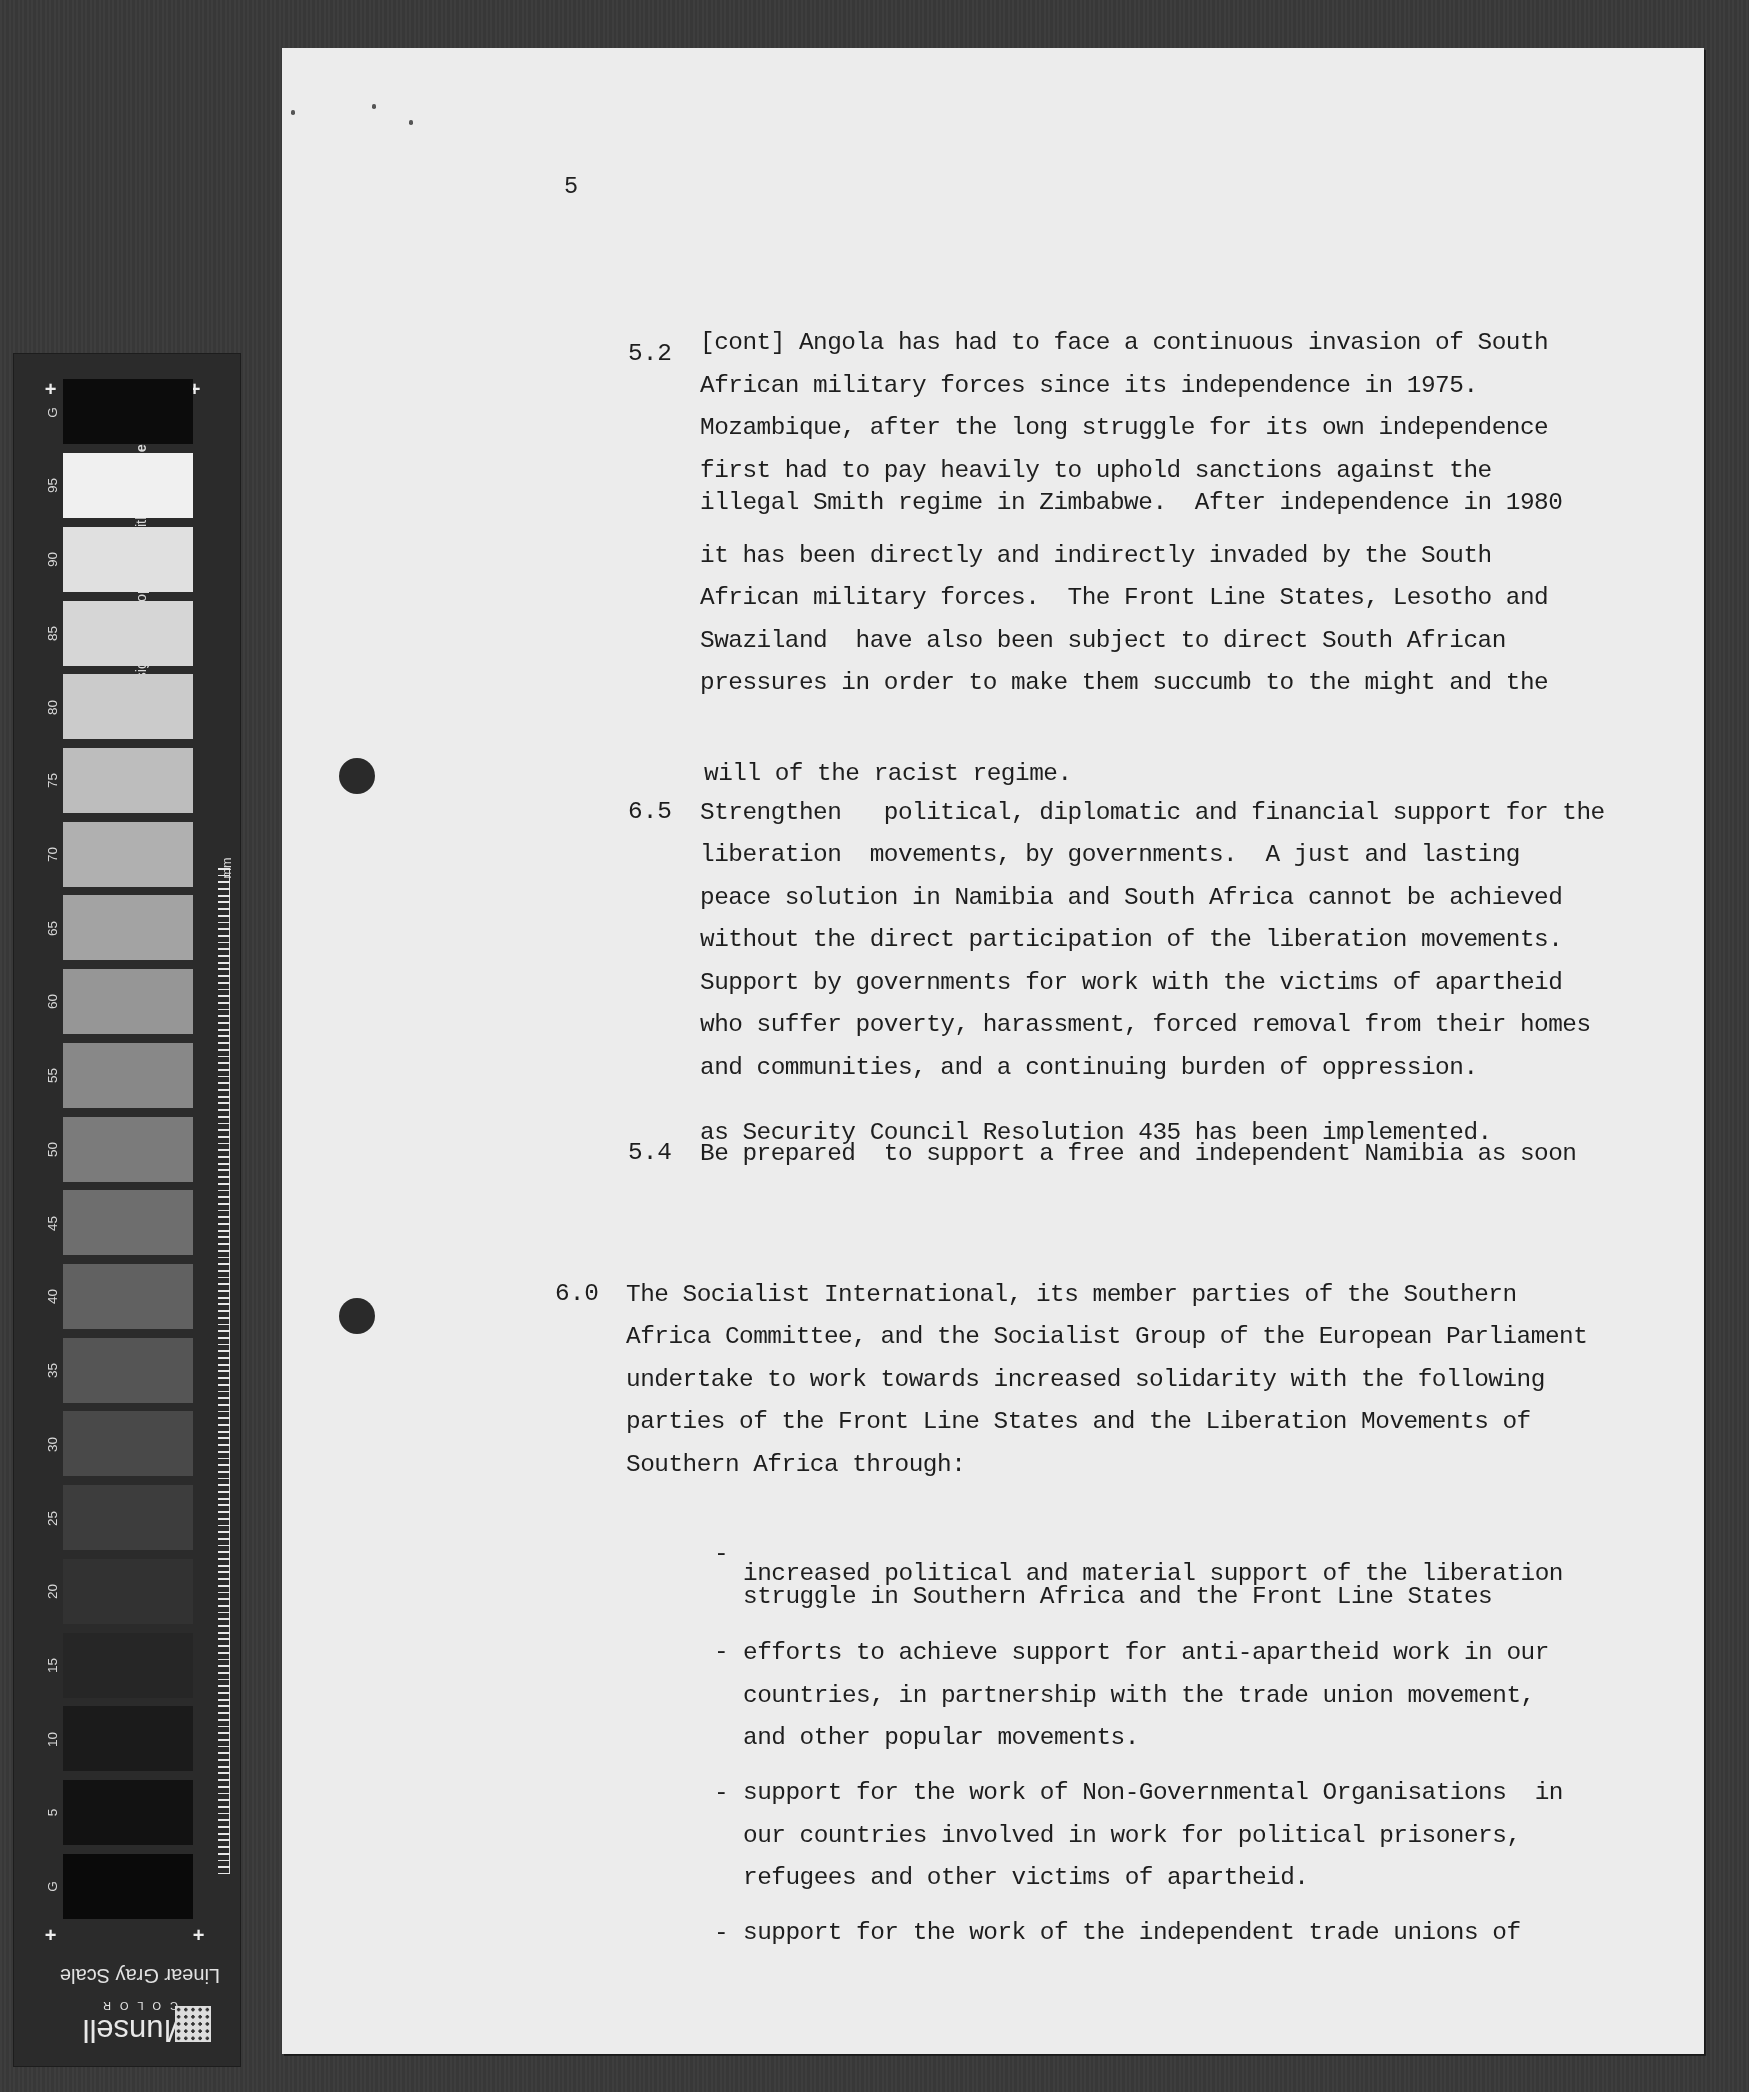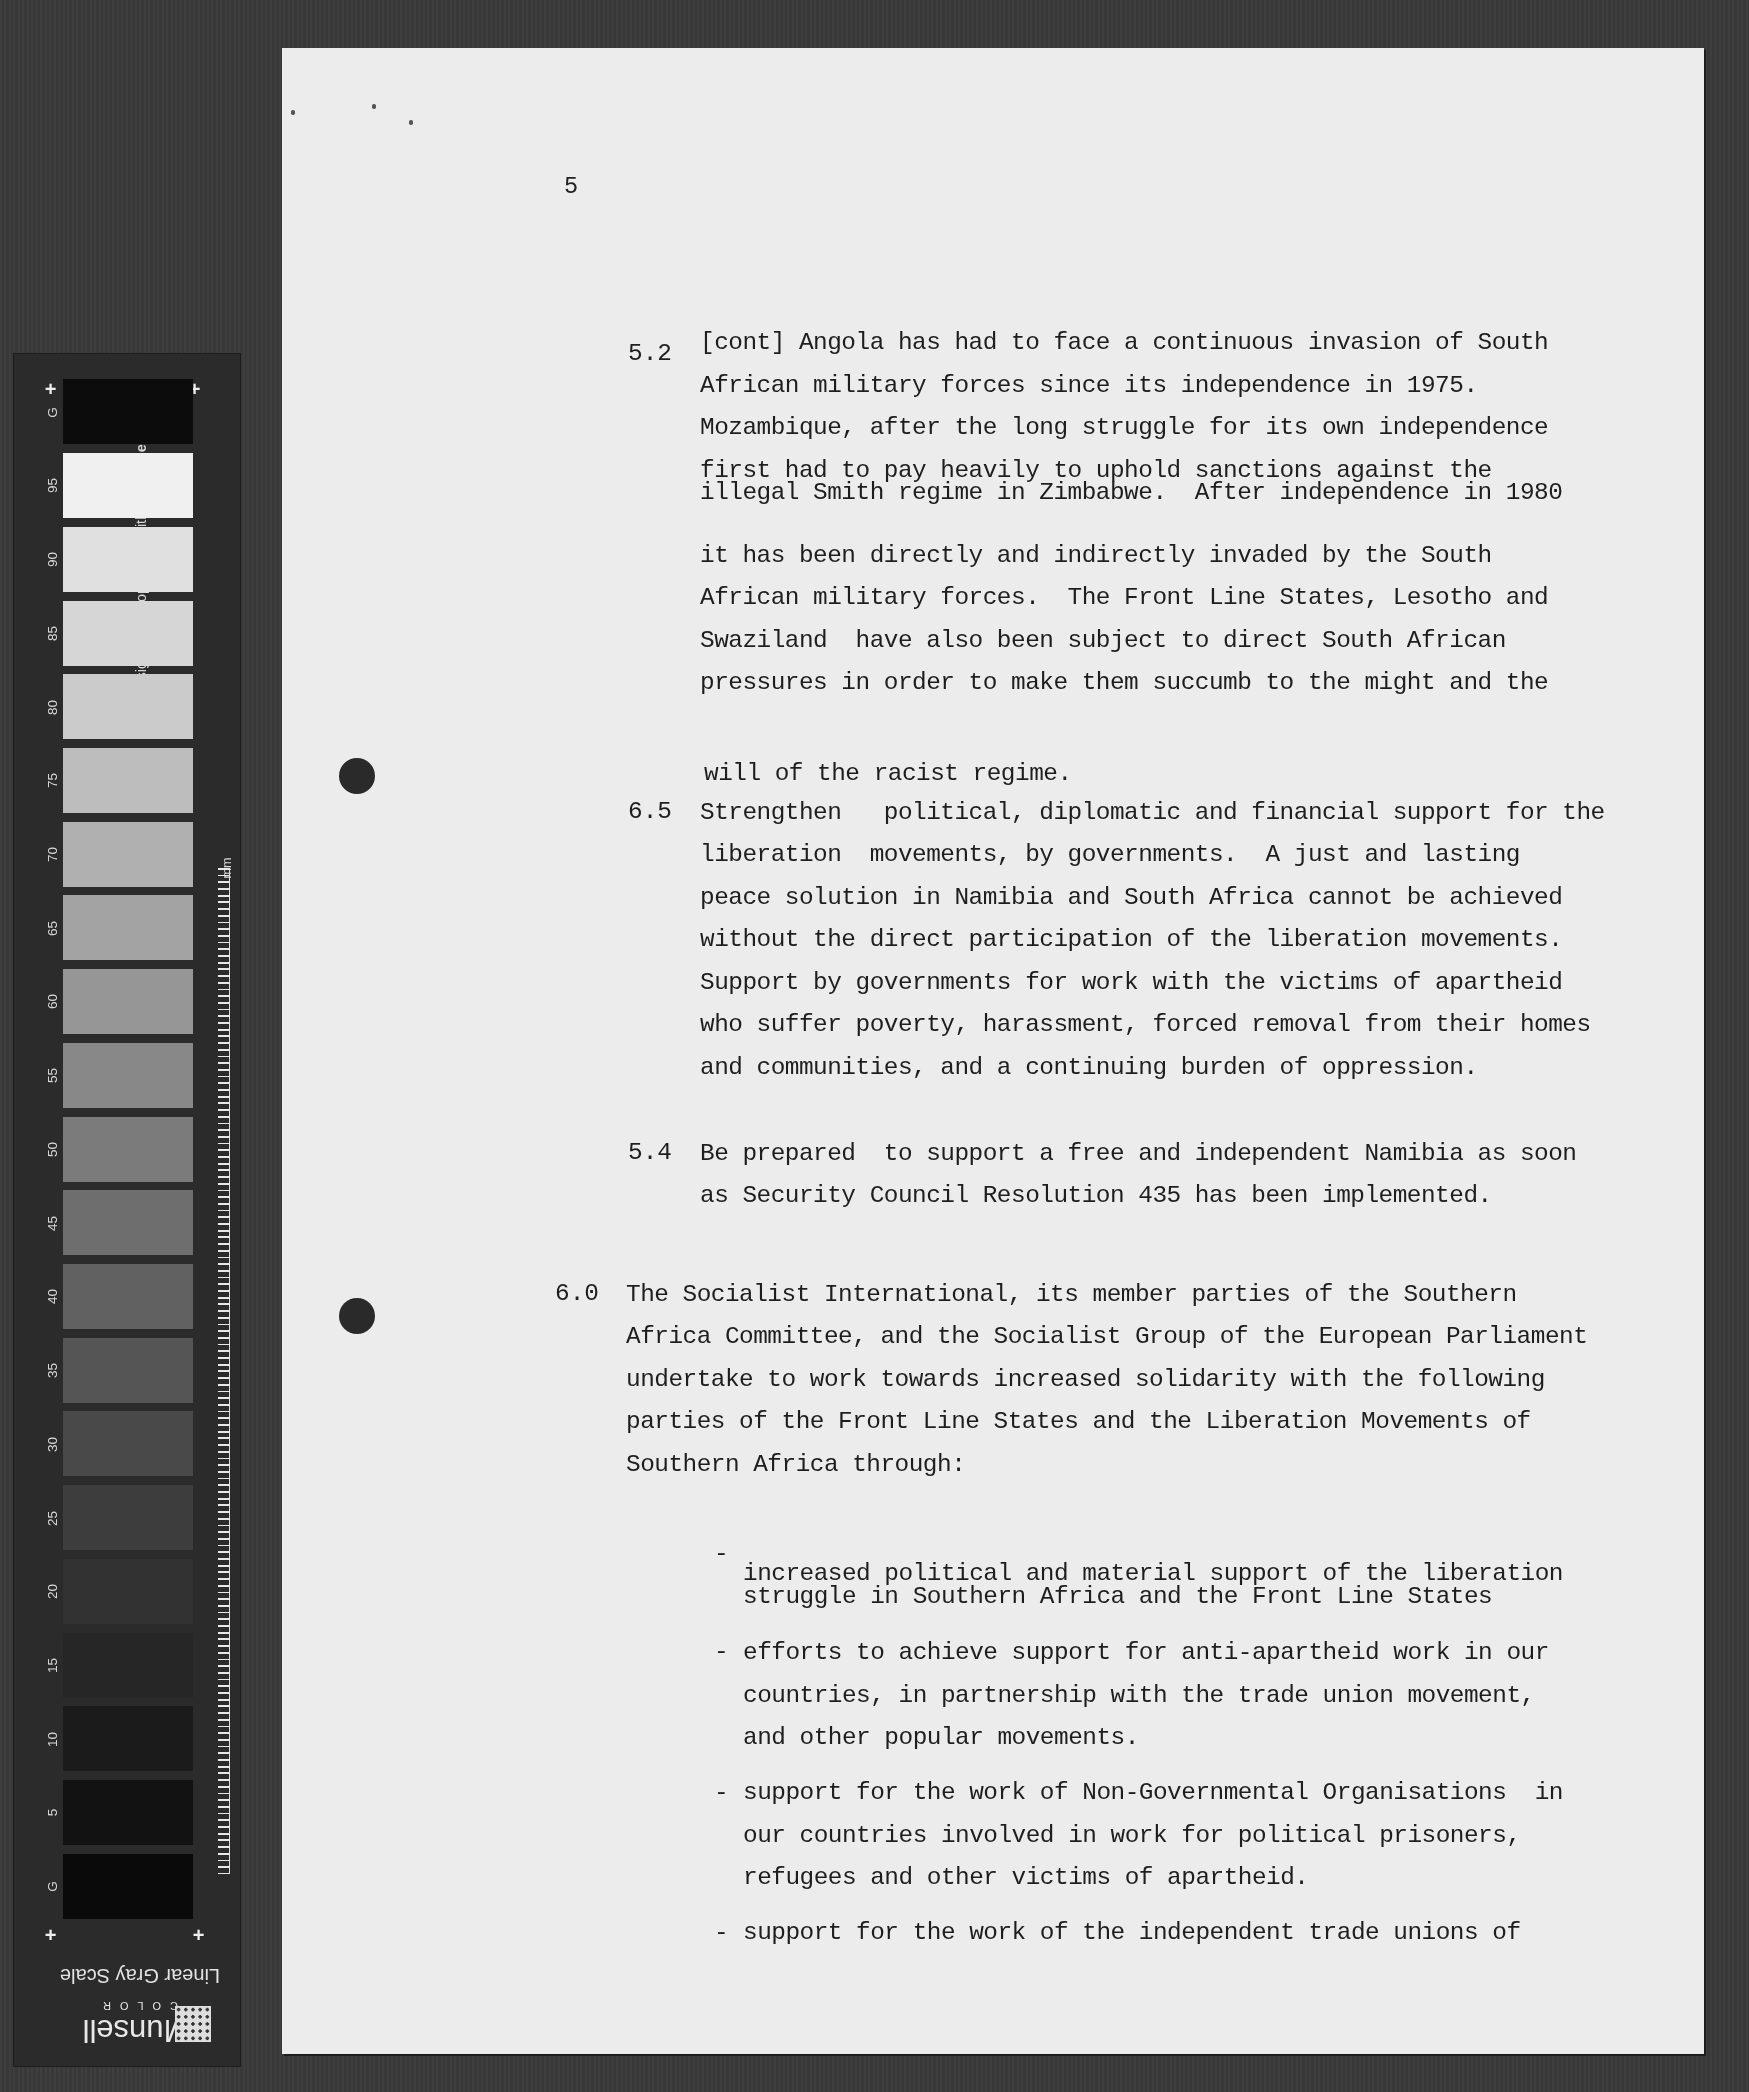--- a/index.html
+++ b/index.html
@@ -132,37 +132,37 @@
   <div class="speck" style="left:9px;top:62px"></div>
   <div class="speck" style="left:90px;top:56px"></div>
   <div class="speck" style="left:127px;top:72px"></div>
   <div class="pagenum">5</div>
   <div id="content">
       <div class="label" style="left: 346px; top: 280px; margin-top: 12px;">5.2</div>
       <div class="text" style="left: 418px; top: 273px;">[cont] Angola has had to face a continuous invasion of South</div>
       <div class="text" style="left: 418px; top: 316px;">African military forces since its independence in 1975.</div>
       <div class="text" style="left: 418px; top: 358px;">Mozambique, after the long struggle for its own independence</div>
       <div class="text" style="left: 418px; top: 401px;">first had to pay heavily to uphold sanctions against the</div>
-      <div class="text" style="left: 418px; top: 423px; text-align: center;">illegal Smith regime in Zimbabwe.  After independence in 1980</div>
+      <div class="text" style="left: 418px; top: 433px; text-align: center;">illegal Smith regime in Zimbabwe.  After independence in 1980</div>
       <div class="text" style="left: 418px; top: 486px;">it has been directly and indirectly invaded by the South</div>
       <div class="text" style="left: 418px; top: 528px;">African military forces.  The Front Line States, Lesotho and</div>
       <div class="text" style="left: 418px; top: 571px;">Swaziland  have also been subject to direct South African</div>
       <div class="text" style="left: 418px; top: 613px;">pressures in order to make them succumb to the might and the</div>
       <div class="text" style="left: 422px; top: 656px; margin-top: 48px;">will of the racist regime.</div>
       <div class="label" style="left: 346px; top: 750px;">6.5</div>
       <div class="text" style="left: 418px; top: 743px;">Strengthen   political, diplomatic and financial support for the</div>
       <div class="text" style="left: 418px; top: 785px;">liberation  movements, by governments.  A just and lasting</div>
       <div class="text" style="left: 418px; top: 828px;">peace solution in Namibia and South Africa cannot be achieved</div>
       <div class="text" style="left: 418px; top: 870px;">without the direct participation of the liberation movements.</div>
       <div class="text" style="left: 418px; top: 913px;">Support by governments for work with the victims of apartheid</div>
       <div class="text" style="left: 418px; top: 955px;">who suffer poverty, harassment, forced removal from their homes</div>
       <div class="text" style="left: 418px; top: 998px;">and communities, and a continuing burden of oppression.</div>
       <div class="label" style="left: 346px; top: 1091px;">5.4</div>
       <div class="text" style="left: 418px; top: 1084px;">Be prepared  to support a free and independent Namibia as soon</div>
-      <div class="text" style="left: 418px; top: 1126px; font-family: Liberation Mono, monospace;">as Security Council Resolution 435 has been implemented.</div>
+      <div class="text" style="left: 418px; top: 1063px; font-family: Liberation Mono, monospace;">as Security Council Resolution 435 has been implemented.</div>
       <div class="label" style="left: 273px; top: 1232px;">6.0</div>
       <div class="text" style="left: 344px; top: 1225px;">The Socialist International, its member parties of the Southern</div>
       <div class="text" style="left: 344px; top: 1267px;">Africa Committee, and the Socialist Group of the European Parliament</div>
       <div class="text" style="left: 344px; top: 1310px;">undertake to work towards increased solidarity with the following</div>
       <div class="text" style="left: 344px; top: 1352px;">parties of the Front Line States and the Liberation Movements of</div>
       <div class="text" style="left: 344px; top: 1395px;">Southern Africa through:</div>
       <div class="dash" style="left: 432px; top: 1492px;">-</div>
       <div class="text" style="left: 461px; top: 1484px; margin-top: 20px;">increased political and material support of the liberation</div>
       <div class="text" style="left: 461px; top: 1527px;">struggle in Southern Africa and the Front Line States</div>
       <div class="dash" style="left: 432px; top: 1590px;">-</div>

